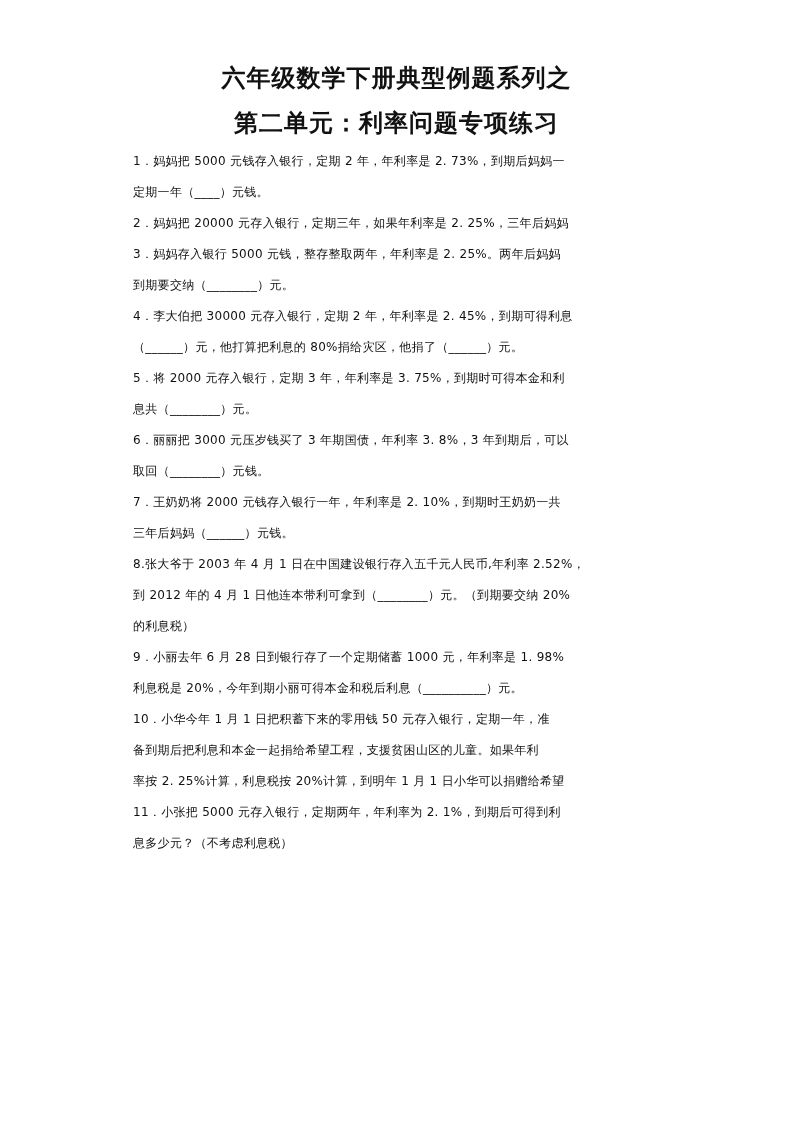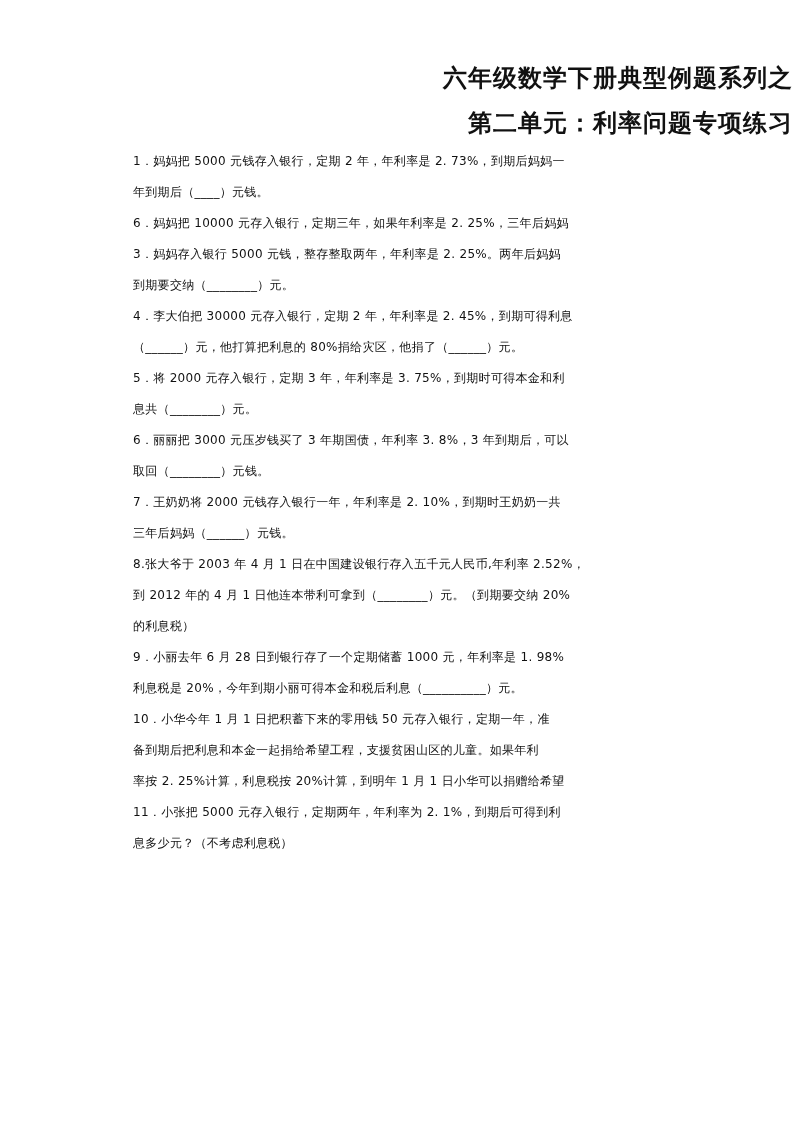--- a/index.html
+++ b/index.html
@@ -1,36 +1,36 @@
 <!DOCTYPE html>
 <html><head>
 <meta charset="utf-8">
 <style>
   html, body { margin:0; padding:0; background:#ffffff; }
   body { width:793px; height:1122px; position:relative; overflow:hidden;
          font-family: "DejaVu Sans", "Liberation Sans", sans-serif; color:#111; }
   .page { position:absolute; left:0; top:0; width:793px; height:1122px; }
-  .title { position:absolute; left:0; width:793px; text-align:right;
+  .title { position:absolute; left:0; width:793px; text-align:center;
            font-weight:bold; font-size:24px; letter-spacing:1px; color:#111; }
   .t1 { top:62px; }
   .t2 { top:107px; }
   .body { position:absolute; left:133px; top:146px; width:530px; }
   .line { height:31px; line-height:31px; font-size:12px; white-space:nowrap; letter-spacing:0.3px; }
 </style>
 </head>
 <body>
 
 <div class="page">
   <div class="title t1">六年级数学下册典型例题系列之</div>
   <div class="title t2">第二单元：利率问题专项练习</div>
 
   <div class="body">
     <div class="line">1．妈妈把 5000 元钱存入银行，定期 2 年，年利率是 2. 73%，到期后妈妈一</div>
-    <div class="line">年到期后（____）元钱。</div>
-    <div class="line">6．妈妈把 10000 元存入银行，定期三年，如果年利率是 2. 25%，三年后妈妈</div>
+    <div class="line">定期一年（____）元钱。</div>
+    <div class="line">2．妈妈把 20000 元存入银行，定期三年，如果年利率是 2. 25%，三年后妈妈</div>
     <div class="line">3．妈妈存入银行 5000 元钱，整存整取两年，年利率是 2. 25%。两年后妈妈</div>
     <div class="line">到期要交纳（________）元。</div>
     <div class="line">4．李大伯把 30000 元存入银行，定期 2 年，年利率是 2. 45%，到期可得利息</div>
     <div class="line">（______）元，他打算把利息的 80%捐给灾区，他捐了（______）元。</div>
     <div class="line">5．将 2000 元存入银行，定期 3 年，年利率是 3. 75%，到期时可得本金和利</div>
     <div class="line">息共（________）元。</div>
     <div class="line">6．丽丽把 3000 元压岁钱买了 3 年期国债，年利率 3. 8%，3 年到期后，可以</div>
     <div class="line">取回（________）元钱。</div>
     <div class="line">7．王奶奶将 2000 元钱存入银行一年，年利率是 2. 10%，到期时王奶奶一共</div>
     <div class="line">三年后妈妈（______）元钱。</div>

